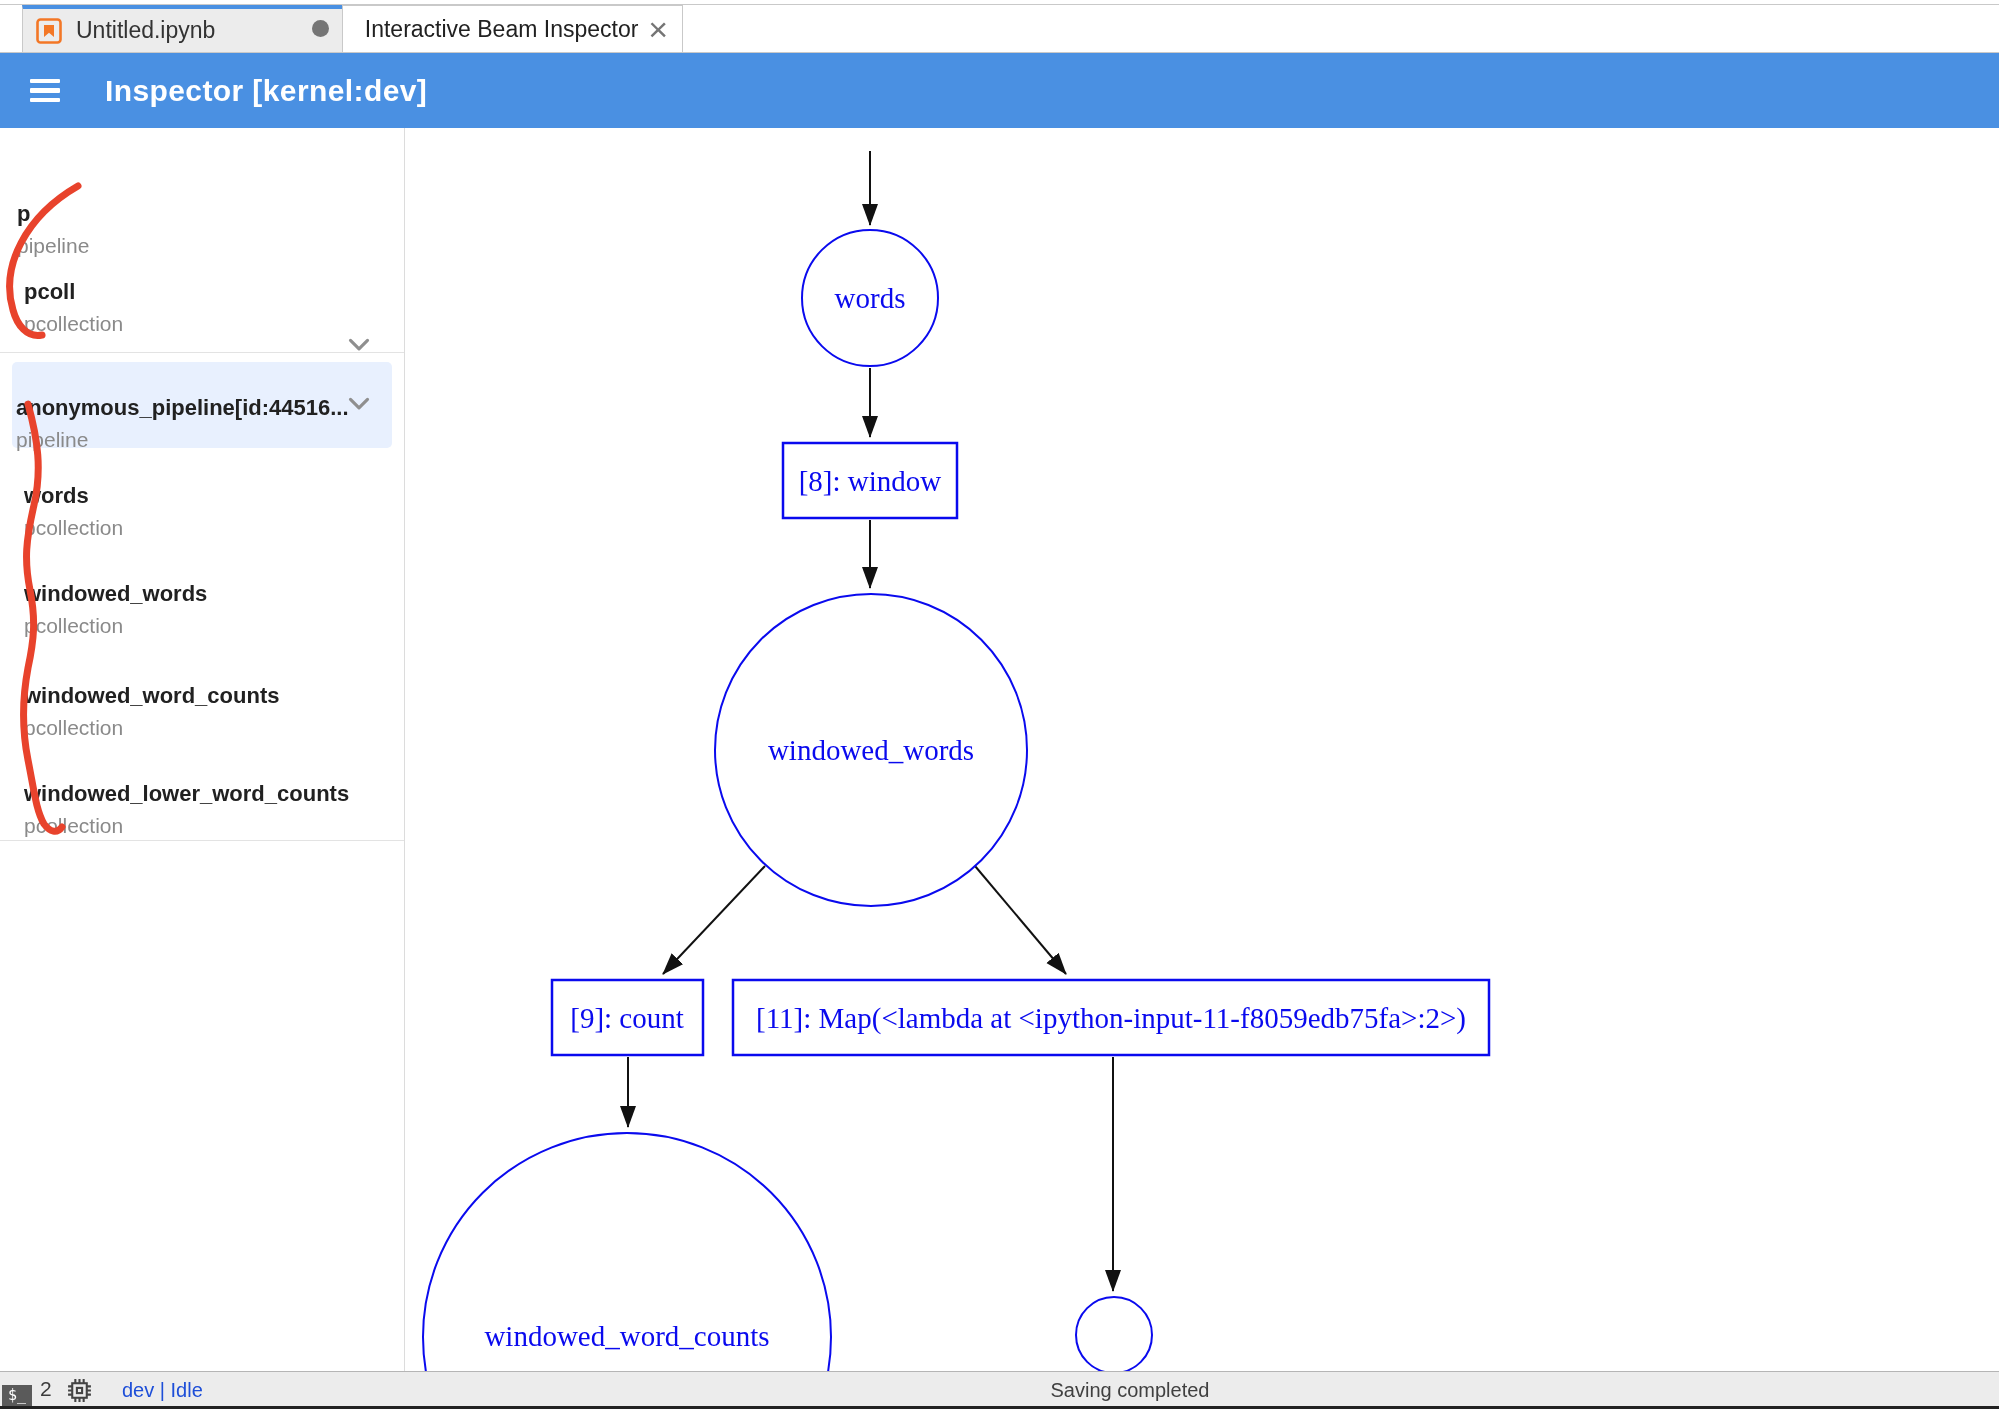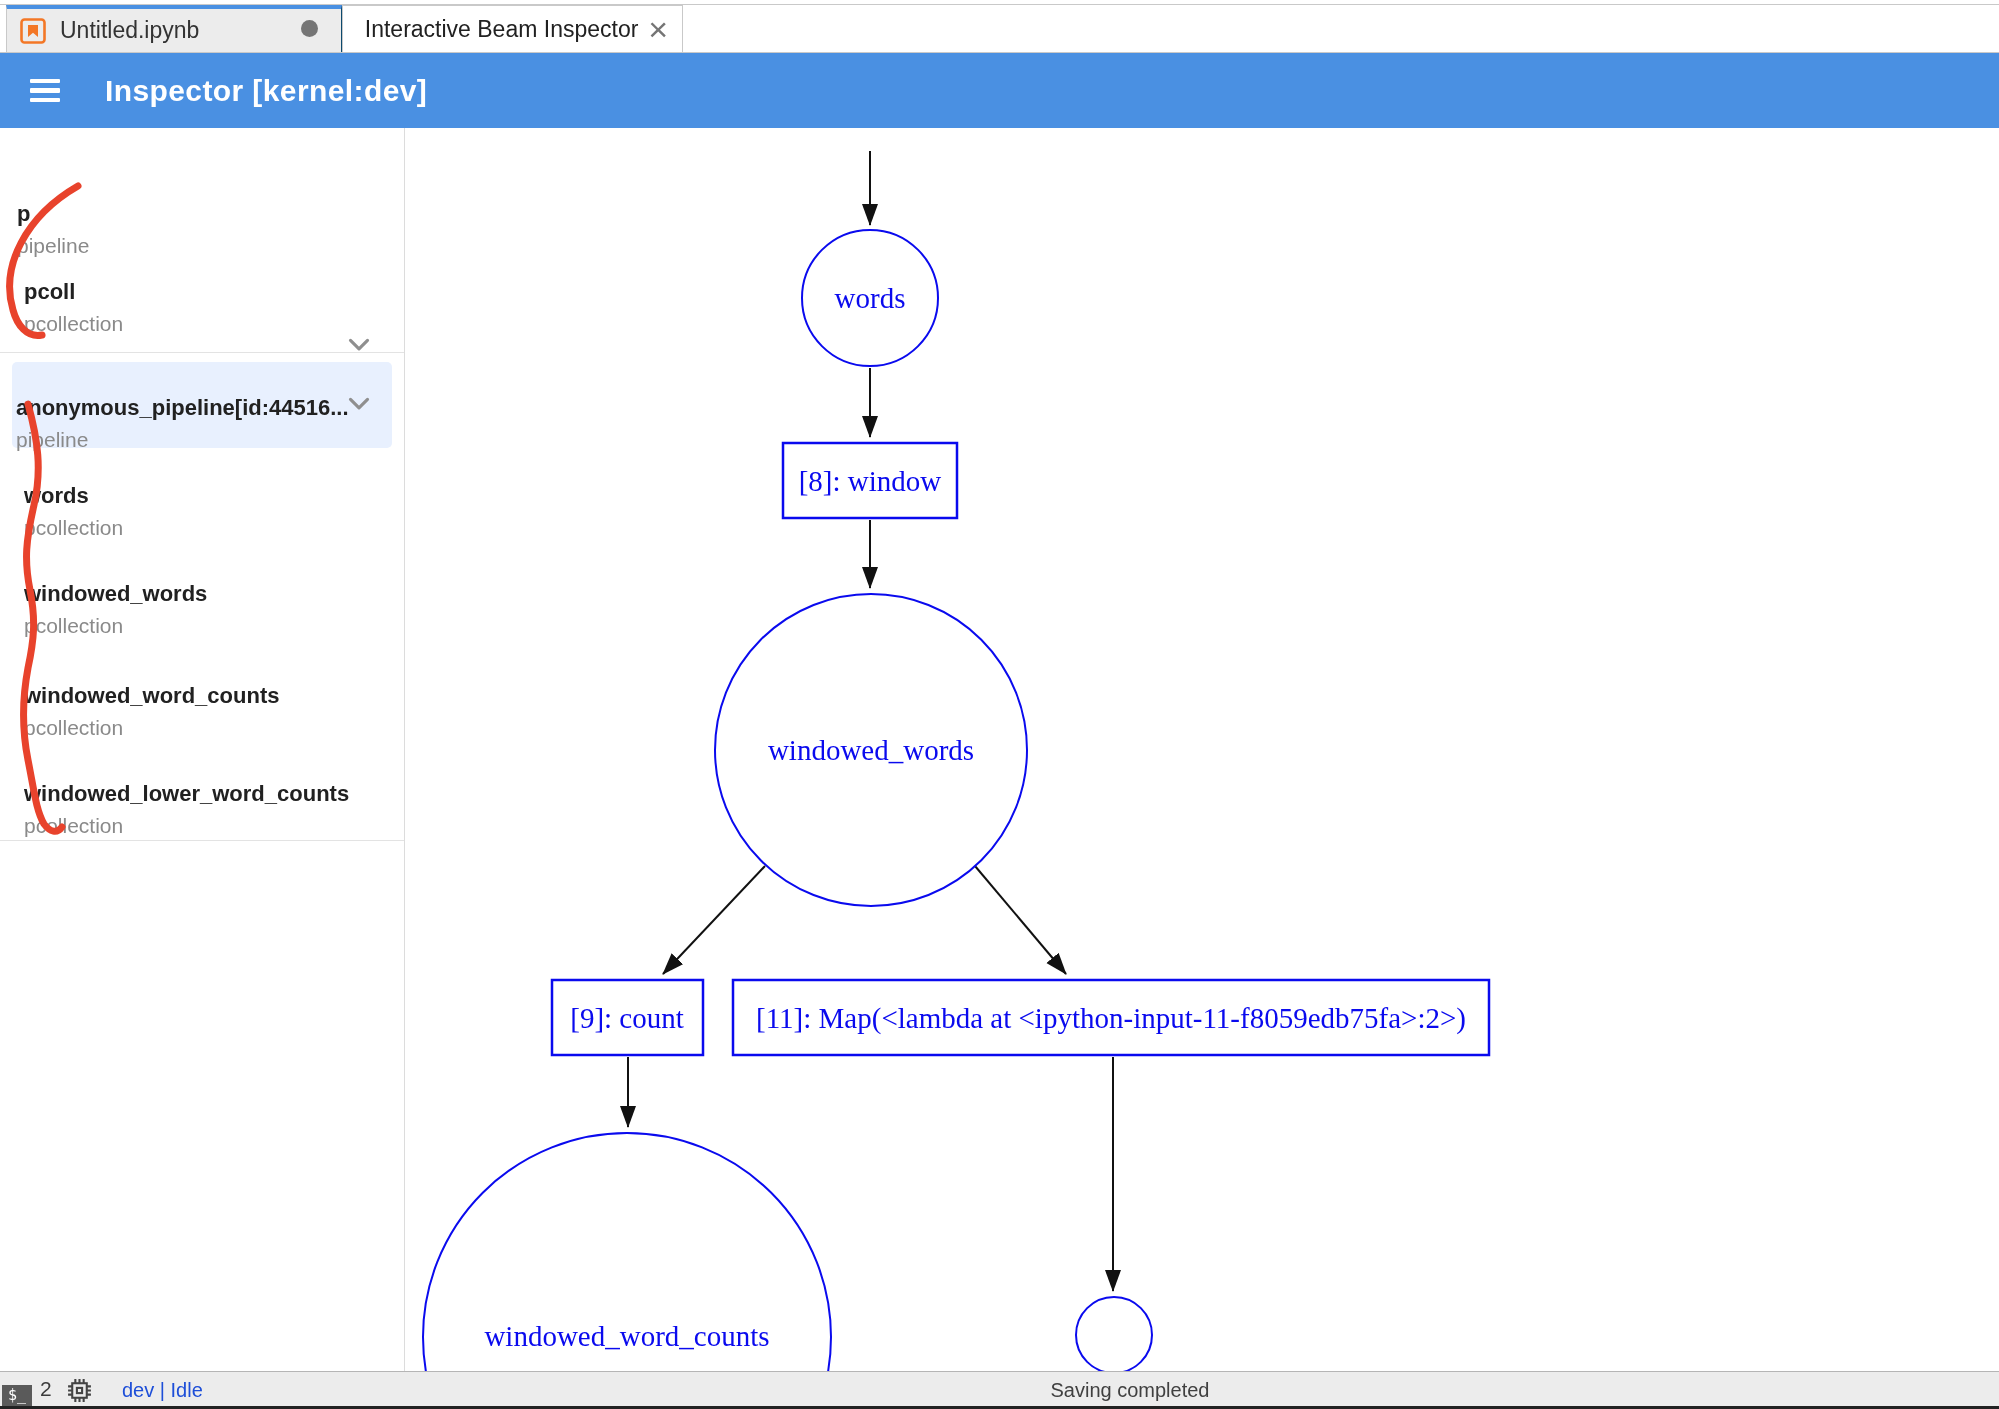--- a/index.html
+++ b/index.html
@@ -3,22 +3,22 @@
 <meta charset="utf-8">
 <style>
   html,body{margin:0;padding:0;background:#fff;}
   .page{position:relative;width:1999px;height:1409px;background:#ffffff;overflow:hidden;
         font-family:"Liberation Sans",sans-serif;}
 
   
   .top-hairline{position:absolute;left:0;top:4px;width:100%;height:1px;background:#c9c9c9;}
   .tabbar{position:absolute;left:0;top:5px;width:100%;height:47px;background:#ffffff;
           border-bottom:1px solid #c9c9c9;box-sizing:content-box;}
-  .tab-nb{position:absolute;left:6px;top:0;width:336px;height:47px;background:#ececec;
-          border-top:4px solid #4a90e2;border-left:1px solid #c9c9c9;border-right:1px solid #0c4a6e;
+  .tab-nb{position:absolute;left:22px;top:0;width:336px;height:47px;background:#ececec;
+          border-top:4px solid #4a90e2;border-left:1px solid #c9c9c9;border-right:6px solid #0c4a6e;
           box-sizing:border-box;display:flex;align-items:center;cursor:pointer;}
   .tab-nb-label{font-size:23px;color:#333333;margin-left:14px;white-space:nowrap;}
   .dirty-dot{position:absolute;right:23px;top:50%;margin-top:-10.5px;width:17px;height:17px;
              border-radius:50%;background:#757575;}
   .tab-insp{position:absolute;left:342px;top:0;width:341px;height:47px;background:#ffffff;
             border-top:1px solid #c9c9c9;border-left:1px solid #c9c9c9;border-right:1px solid #c9c9c9;
             box-sizing:border-box;display:flex;align-items:center;justify-content:center;cursor:pointer;}
   .tab-insp-label{font-size:23px;color:#212121;white-space:nowrap;margin-left:8px;}
   .close-x{margin-left:10px;font-size:34px;line-height:20px;color:#757575;cursor:pointer;}
 

